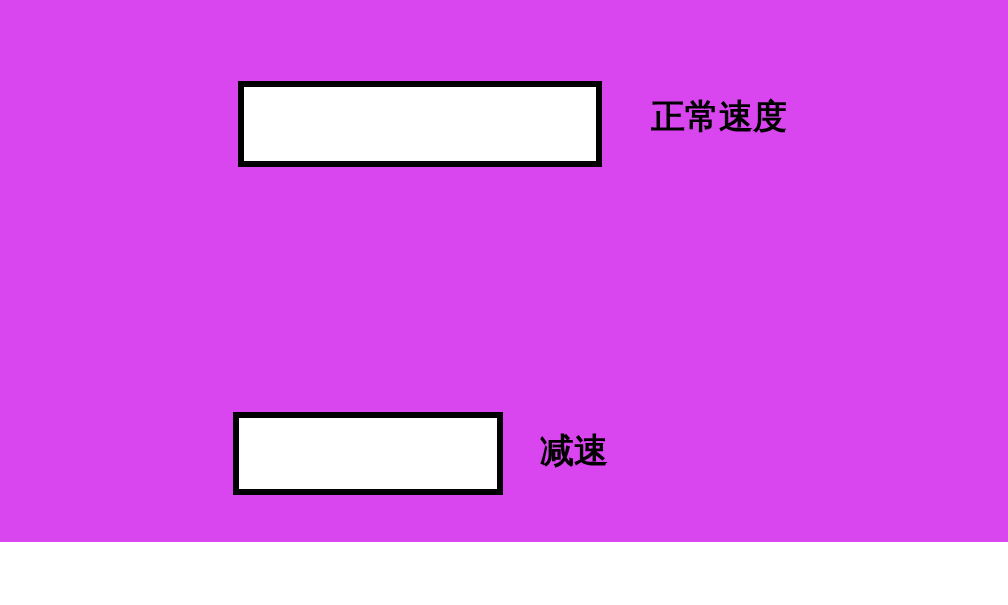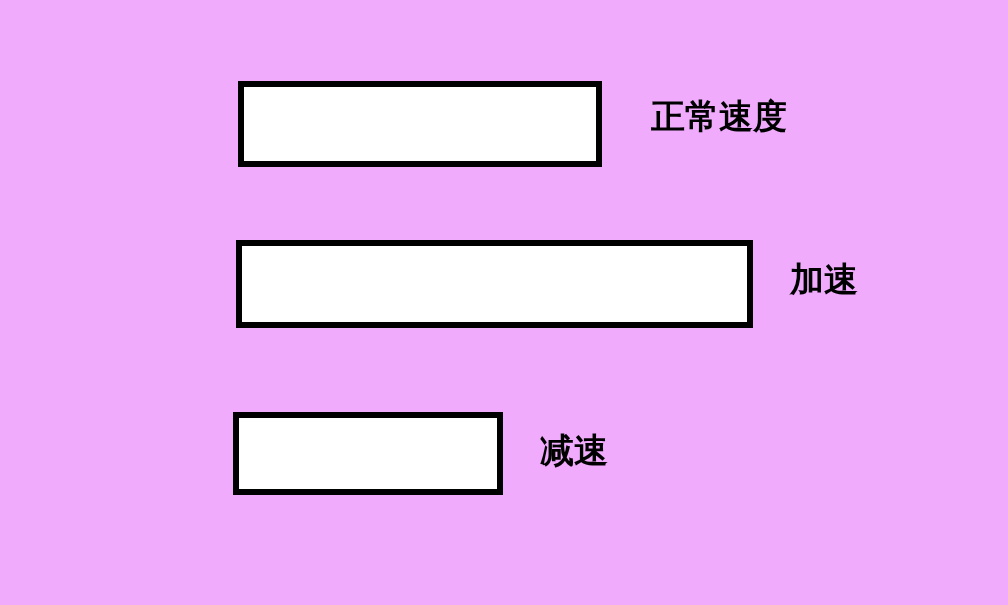--- a/index.html
+++ b/index.html
@@ -9,22 +9,22 @@
   body {
     width: 1008px;
     height: 605px;
     background: #ffffff;
     font-family: "DejaVu Sans", "Liberation Sans", sans-serif;
     overflow: hidden;
   }
   #stage {
     position: relative;
     width: 1008px;
-    height: 605px;
-    background: #f0abfc;
+    height: 542px;
+    background: #d946ef;
   }
   .bar-row {
     position: absolute;
     display: block;
   }
   .bar-box {
     position: absolute;
     left: 0;
     top: 0;
     box-sizing: border-box;
@@ -60,23 +60,19 @@
 </head>
 <body>
 
 <div id="stage">
 
   <div class="bar-row" id="row-normal">
     <div class="bar-box"></div>
     <div class="bar-label">正常速度</div>
   </div>
 
-  <div class="bar-row" id="row-accelerate">
-    <div class="bar-box"></div>
-    <div class="bar-label">加速</div>
-  </div>
 
   <div class="bar-row" id="row-decelerate">
     <div class="bar-box"></div>
     <div class="bar-label">减速</div>
   </div>
 
 </div>
 
 </body></html>

